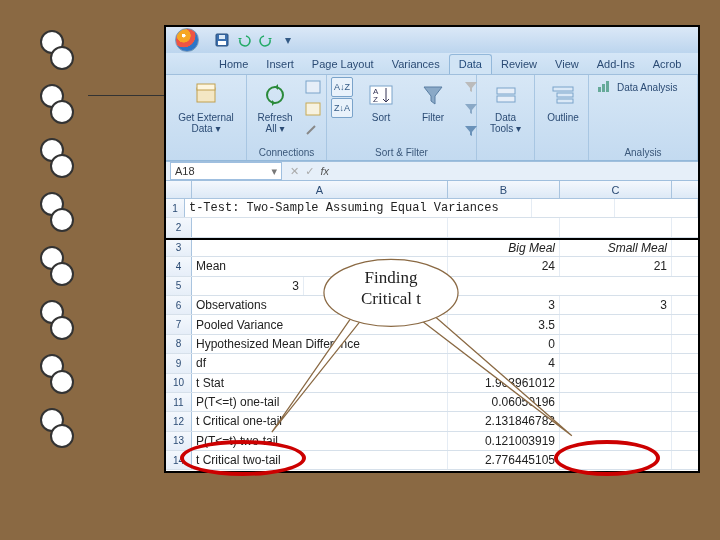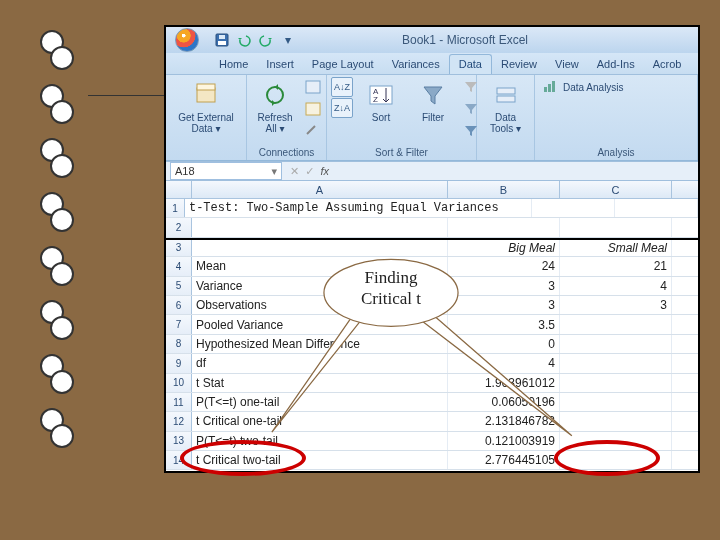--- a/index.html
+++ b/index.html
@@ -244,21 +244,20 @@
           </svg>
       </div>
       <div class="qat-icon">
         <svg width="14" height="14" viewBox="0 0 14 14">
             <path d="M5 3 A5 5 0 1 0 11 7" fill="none" stroke="#2a6" stroke-width="1.6"></path>
             <path d="M11 7 L13 5 L9 5 Z" fill="#2a6"></path>
           </svg>
       </div>
       <div class="qat-icon">▾</div>
     </div>
-    <div class="title-text">Book1  -  Microsoft Excel</div>
   </div>
 
   <div class="tabs">
     <div class="tab">Home</div>
     <div class="tab">Insert</div>
     <div class="tab">Page Layout</div>
     <div class="tab">Variances</div>
     <div class="tab active">Data</div>
     <div class="tab">Review</div>
     <div class="tab">View</div>
@@ -369,20 +368,35 @@
                 <rect x="3" y="5" width="18" height="6" fill="#e6eef8" stroke="#7aa3ca"></rect>
                 <rect x="3" y="13" width="18" height="6" fill="#e6eef8" stroke="#7aa3ca"></rect>
               </svg>
           </div>
           <span>Data Tools ▾</span>
         </div>
       </div>
       <div class="group-label">&nbsp;</div>
     </div>
 
+    <div class="ribbon-group" style="width:54px">
+      <div class="group-body">
+        <div class="big-btn">
+          <div class="ico">
+            <svg width="24" height="24">
+                <rect x="2" y="4" width="20" height="4" fill="#dbe9f7" stroke="#7aa3ca"></rect>
+                <rect x="6" y="10" width="16" height="4" fill="#dbe9f7" stroke="#7aa3ca"></rect>
+                <rect x="6" y="16" width="16" height="4" fill="#dbe9f7" stroke="#7aa3ca"></rect>
+              </svg>
+          </div>
+          <span>Outline</span>
+        </div>
+      </div>
+      <div class="group-label">&nbsp;</div>
+    </div>
 
     <div class="ribbon-group" style="flex:1">
       <div class="group-body">
         <div class="analysis-link">
           <span>
             <svg width="16" height="14">
                 <rect x="1" y="8" width="3" height="5" fill="#6a9"></rect>
                 <rect x="5" y="5" width="3" height="8" fill="#6a9"></rect>
                 <rect x="9" y="2" width="3" height="11" fill="#6a9"></rect>
               </svg>
@@ -433,21 +447,20 @@
           <div class="cell colC">Small Meal</div>
         </div>
         <div class="row">
           <div class="rowh">4</div>
           <div class="cell colA">Mean</div>
           <div class="cell colB">24</div>
           <div class="cell colC">21</div>
         </div>
         <div class="row">
           <div class="rowh">5</div>
-          <div class="cell colA">Variance</div>
           <div class="cell colB">3</div>
           <div class="cell colC">4</div>
         </div>
         <div class="row">
           <div class="rowh">6</div>
           <div class="cell colA">Observations</div>
           <div class="cell colB">3</div>
           <div class="cell colC">3</div>
         </div>
         <div class="row">

